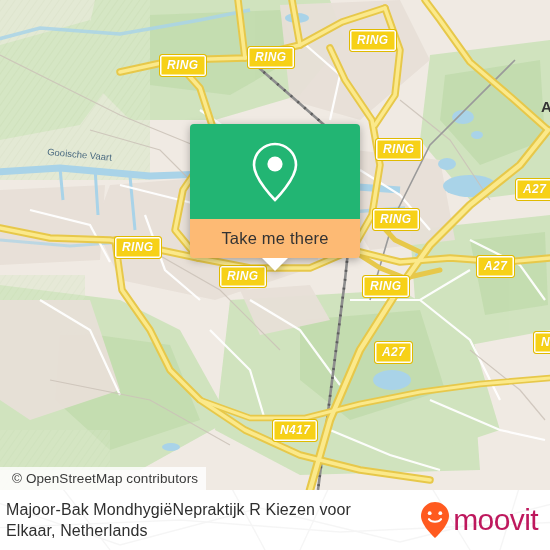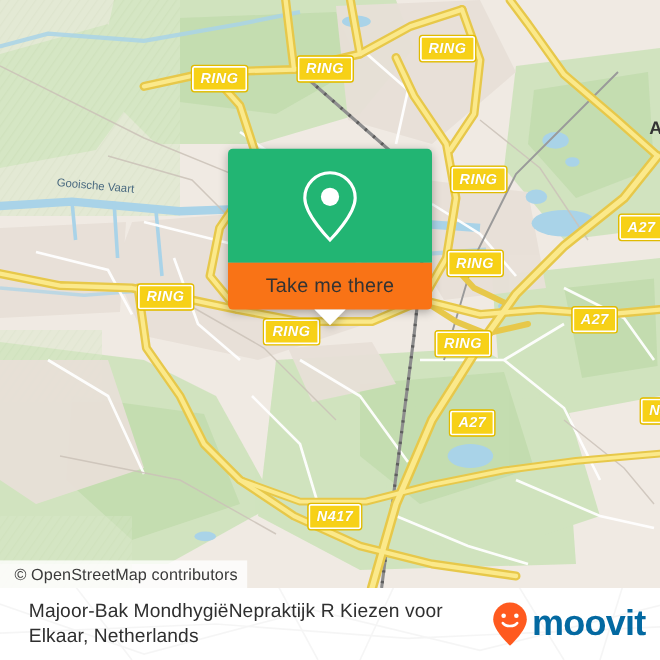--- a/index.html
+++ b/index.html
@@ -56,21 +56,21 @@
     width: 170px;
     filter: drop-shadow(0 2px 4px rgba(0,0,0,.30));
   }
   #popup-head {
     background: #22b573;
     height: 95px;
     border-radius: 4px 4px 0 0;
     display: flex; align-items: center; justify-content: center;
   }
   #popup-body {
-    background: #f97316;
+    background: #fdba74;
     height: 39px;
     border-radius: 0 0 4px 4px;
     display: flex; align-items: center; justify-content: center;
     position: relative;
   }
   #popup-label {
     font-size: 16.5px;
     color: #333333;
     letter-spacing: .2px;
   }
@@ -88,37 +88,37 @@
   #footer {
     position: absolute; left: 0; top: 490px;
     width: 550px; height: 60px;
     background: #ffffff;
     display: flex; align-items: center;
     overflow: hidden;
   }
   #footer-bg { position: absolute; inset: 0; opacity: .5; }
   #footer-title {
     position: relative;
-    margin-left: 24px;
+    margin-left: 6px;
     width: 375px;
     font-size: 16px;
     line-height: 21px;
     color: #2f2f2f;
     letter-spacing: .1px;
   }
   #brand {
     position: relative;
     margin-left: auto; margin-right: 12px;
     display: flex; align-items: center; gap: 3px;
   }
   #brand-word {
     font-size: 30px;
-    color: #0369a1;
+    color: #be185d;
     letter-spacing: -.6px;
-    font-weight: 700;
+    font-weight: 400;
   }
 </style>
 </head>
 <body>
 
 <div id="app">
 
   <div id="map">
     <svg width="550" height="490" viewBox="0 0 550 490">
       <defs>
@@ -262,21 +262,21 @@
         <div class="shield" style="left: 247px; top: 46px;">RING</div>
         <div class="shield" style="left: 349px; top: 29px;">RING</div>
         <div class="shield" style="left: 375px; top: 138px;">RING</div>
         <div class="shield" style="left: 372px; top: 208px;">RING</div>
         <div class="shield" style="left: 114px; top: 236px;">RING</div>
         <div class="shield" style="left: 219px; top: 265px;">RING</div>
         <div class="shield" style="left: 362px; top: 275px;">RING</div>
         <div class="shield" style="left: 515px; top: 178px;">A27</div>
         <div class="shield" style="left: 476px; top: 255px;">A27</div>
         <div class="shield" style="left: 374px; top: 341px;">A27</div>
-        <div class="shield" style="left: 256px; top: 419px;">N417</div>
+        <div class="shield" style="left: 272px; top: 419px;">N417</div>
         <div class="shield" style="left: 533px; top: 331px;">N4</div>
       </div>
 
     <div id="popup">
       <div id="popup-head">
         <svg width="54" height="64" viewBox="0 0 54 64">
           <path d="M27 4 C15.4 4 6 13.4 6 25 C6 39 27 60 27 60 C27 60 48 39 48 25 C48 13.4 38.6 4 27 4 Z" fill="none" stroke="#ffffff" stroke-width="2.6"></path>
           <circle cx="27" cy="24" r="7.6" fill="#ffffff"></circle>
         </svg>
       </div>

